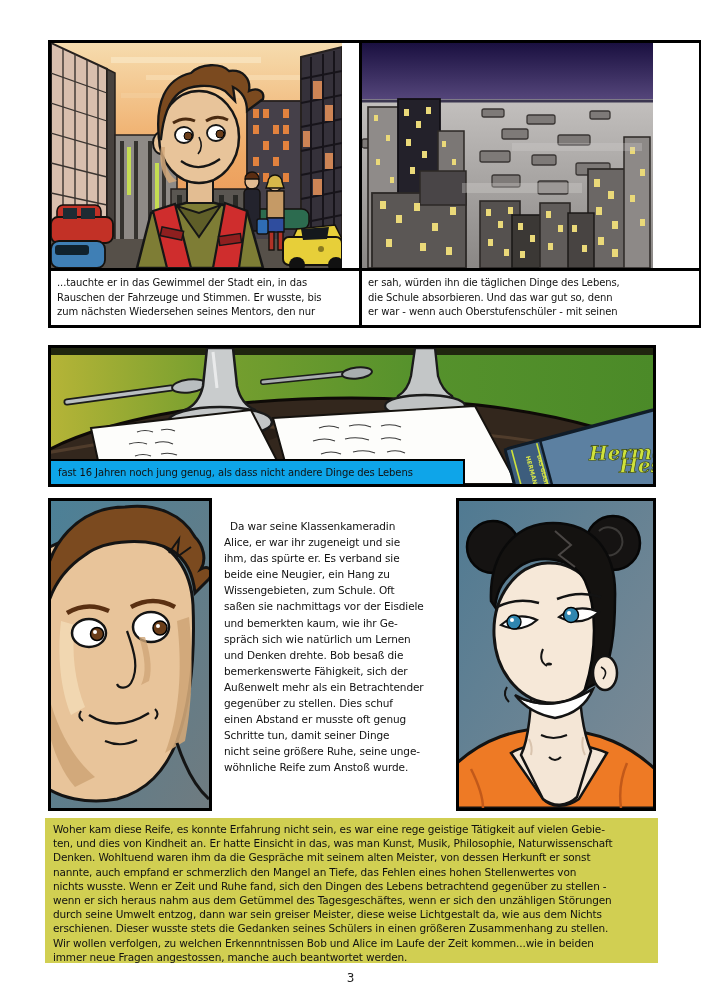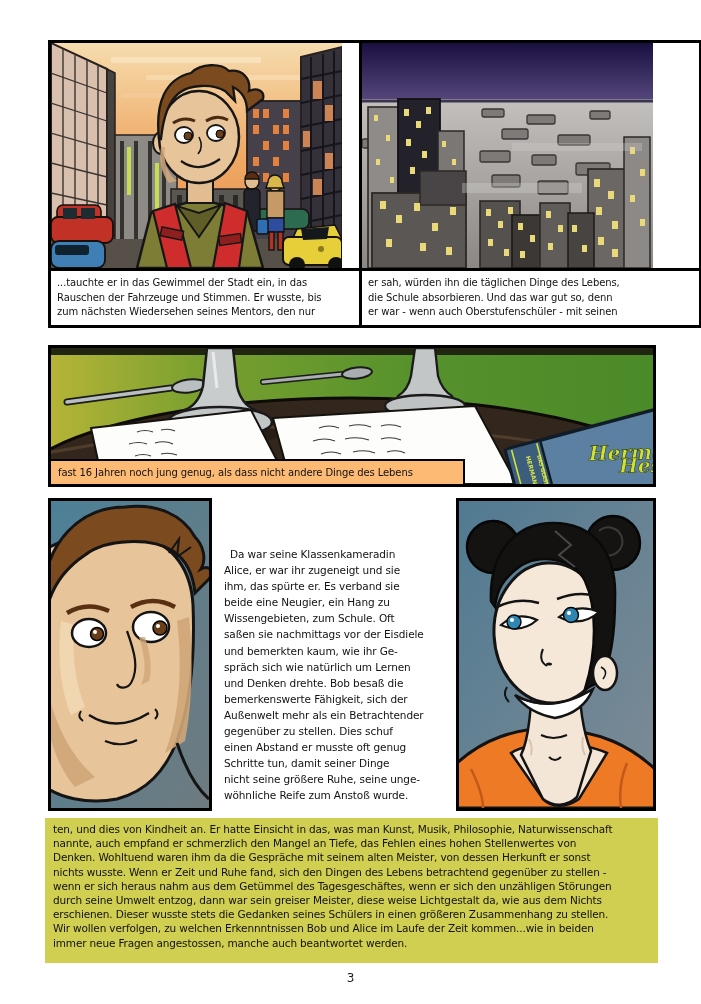--- a/index.html
+++ b/index.html
@@ -11,28 +11,28 @@
   .panel { position:absolute; border:3px solid #000; background:#fff; }
   .panel svg { display:block; }
   .caption {
     background:#fff; border-top:3px solid #000;
     font-size:10px; line-height:14.6px; color:#111;
     padding:5px 6px; letter-spacing:-0.1px;
   }
   .caption div, .narration div, .footer div { white-space:nowrap; }
   .caption-overlay {
     position:absolute; left:0; bottom:0; width:414px;
-    background:#fdba74; border:2px solid #000; border-left:none; border-bottom:none;
+    background:#0ea5e9; border:2px solid #000; border-left:none; border-bottom:none;
     font-size:10px; line-height:15px; color:#111; padding:4px 7px; letter-spacing:-0.1px;
   }
   .narration {
     position:absolute; left:224px; top:518px; width:230px;
     font-size:10.5px; line-height:16.1px; color:#111; letter-spacing:-0.1px;
   }
-  .narration div:first-child { text-indent:6px;margin-top:28px; }
+  .narration div:first-child { text-indent:6px; }
   .footer {
     position:absolute; left:45px; top:818px; width:613px; height:145px;
     background:#d1cf52; color:#111; font-size:10.5px; line-height:14.2px;
     padding:4px 8px; letter-spacing:-0.15px; overflow:hidden;
   }
   .page-number {
     position:absolute; left:0; right:0; top:971px; text-align:center;
     font-size:12px; color:#222;
   }
 </style>
@@ -452,23 +452,24 @@
       <ellipse cx="90" cy="163" rx="3" ry="1.6" fill="#131313"></ellipse>
 
       <path d="M56,194 Q92,214 134,188 Q124,212 96,217 Q70,212 56,194 Z" fill="#fff" stroke="#131313" stroke-width="2.5"></path>
       <path d="M60,197 Q94,212 130,190" stroke="#131313" stroke-width="1.4" fill="none"></path>
       <path d="M48,186 q-5,8 2,15" stroke="#131313" stroke-width="2" fill="none"></path>
       <path d="M82,234 Q94,240 108,234" stroke="#131313" stroke-width="2" fill="none"></path>
     </svg>
   </div>
 
   <div class="footer">
+      <div>Woher kam diese Reife, es konnte Erfahrung nicht sein, es war eine rege geistige Tätigkeit auf vielen Gebie-</div>
       <div>ten, und dies von Kindheit an. Er hatte Einsicht in das, was man Kunst, Musik, Philosophie, Naturwissenschaft</div>
+      <div>Denken. Wohltuend waren ihm da die Gespräche mit seinem alten Meister, von dessen Herkunft er sonst</div>
       <div>nannte, auch empfand er schmerzlich den Mangel an Tiefe, das Fehlen eines hohen Stellenwertes von</div>
-      <div>Denken. Wohltuend waren ihm da die Gespräche mit seinem alten Meister, von dessen Herkunft er sonst</div>
       <div>nichts wusste. Wenn er Zeit und Ruhe fand, sich den Dingen des Lebens betrachtend gegenüber zu stellen -</div>
       <div>wenn er sich heraus nahm aus dem Getümmel des Tagesgeschäftes, wenn er sich den unzähligen Störungen</div>
       <div>durch seine Umwelt entzog, dann war sein greiser Meister, diese weise Lichtgestalt da, wie aus dem Nichts</div>
       <div>erschienen. Dieser wusste stets die Gedanken seines Schülers in einen größeren Zusammenhang zu stellen.</div>
       <div>Wir wollen verfolgen, zu welchen Erkennntnissen Bob und Alice im Laufe der Zeit kommen...wie in beiden</div>
       <div>immer neue Fragen angestossen, manche auch beantwortet werden.</div>
     </div>
 
   <div class="page-number">3</div>
 

